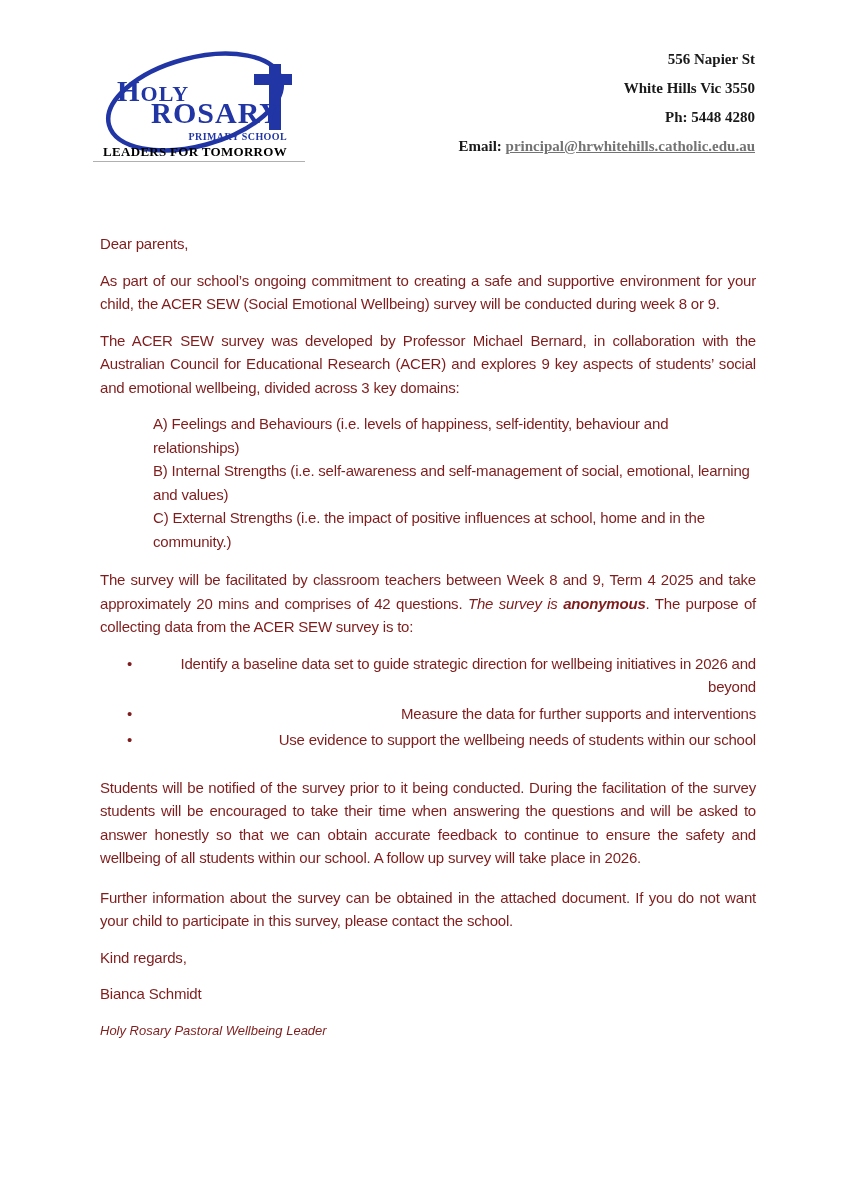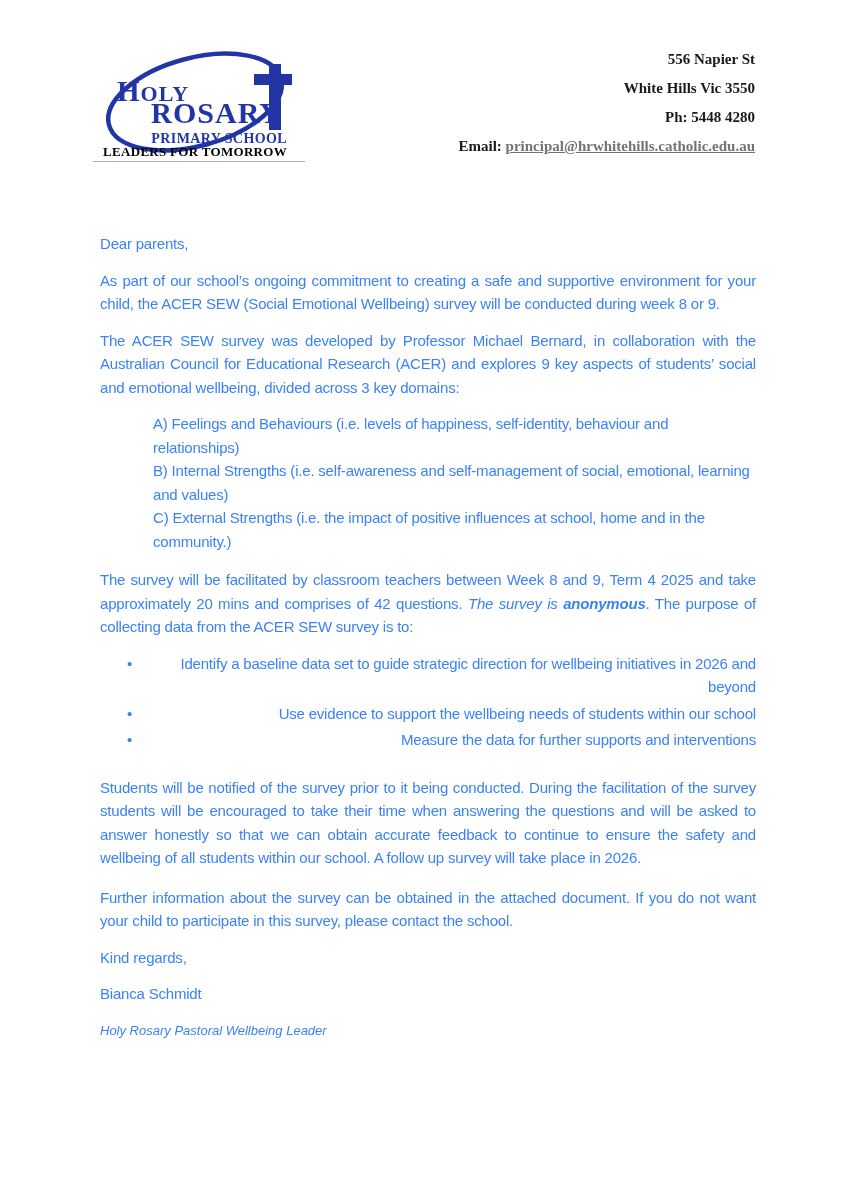--- a/index.html
+++ b/index.html
@@ -10,33 +10,33 @@
   .logo{position:absolute;left:95px;top:45px;width:212px;height:120px;}
   .logo-svg{position:absolute;left:0;top:0;}
   .logo-word{position:absolute;font-family:"Liberation Serif",serif;font-weight:bold;
              color:#2136a4;letter-spacing:1px;line-height:1;}
   .logo-holy{left:22px;top:32px;font-size:22px;}
   .logo-rosary{left:56px;top:53px;font-size:30px;}
   .logo-word::first-letter{font-size:29px;}
   .cross-v{position:absolute;left:174px;top:19px;width:12px;height:66px;background:#2136a4;}
   .cross-h{position:absolute;left:159px;top:29px;width:38px;height:11px;background:#2136a4;}
   .logo-sub1{position:absolute;right:20px;top:86px;font-family:"Liberation Serif",serif;
-             font-weight:bold;color:#2136a4;font-size:14px;letter-spacing:.4px;}
+             font-weight:bold;color:#2136a4;font-size:10px;letter-spacing:.4px;}
   .logo-sub2{position:absolute;right:20px;top:99px;font-family:"Liberation Serif",serif;
              font-weight:bold;color:#000000;font-size:13px;letter-spacing:.3px;}
   .logo-rule{position:absolute;left:-2px;top:116px;width:212px;height:1px;background:#b0b0b0;}
 
   .contact{position:absolute;left:300px;top:45px;width:455px;text-align:right;
            font-family:"Liberation Serif",serif;font-weight:bold;font-size:15px;
            line-height:29px;color:#1a1a1a;}
   .email-link{color:#737373;text-decoration:underline;cursor:pointer;}
 
   
   .body-col{position:absolute;left:100px;top:232px;width:656px;
-            font-size:15px;line-height:23.5px;letter-spacing:-0.2px;color:#3b82f6;}
+            font-size:15px;line-height:23.5px;letter-spacing:-0.2px;color:#7f1d1d;}
   .body-col p{margin:0 0 13px 0;}
   .just{text-align:justify;}
   .domains{margin:0 0 15px 0;padding-left:53px;width:597px;}
   .domains p{margin:0;text-align:left;}
   .blist{list-style:none;margin:0 0 24px 0;padding:0 0 0 53px;}
   .blist li{position:relative;margin:0 0 3px 0;text-align:right;}
   .blist li::before{content:"\2022";position:absolute;left:-26px;top:0;}
   .it{font-style:italic;}
   .bi{font-style:italic;font-weight:bold;}
   .p4{margin-bottom:16px !important;}
@@ -77,22 +77,22 @@
     <div class="domains">
       <p>A) Feelings and Behaviours (i.e. levels of happiness, self-identity, behaviour and relationships)</p>
       <p>B) Internal Strengths (i.e. self-awareness and self-management of social, emotional, learning and values)</p>
       <p>C) External Strengths (i.e. the impact of positive influences at school, home and in the community.)</p>
     </div>
 
     <p class="just"><span>The survey will be facilitated by classroom teachers between Week 8 and 9, Term 4 2025 and take approximately 20 mins and comprises of 42 questions. </span><span class="it">The survey is </span><span class="bi">anonymous</span><span>. The purpose of collecting data from the ACER SEW survey is to:</span></p>
 
     <ul class="blist">
       <li>Identify a baseline data set to guide strategic direction for wellbeing initiatives in 2026 and beyond</li>
+      <li>Measure the data for further supports and interventions</li>
       <li>Use evidence to support the wellbeing needs of students within our school</li>
-      <li>Measure the data for further supports and interventions</li>
     </ul>
 
     <p class="just p4">Students will be notified of the survey prior to it being conducted. During the facilitation of the survey students will be encouraged to take their time when answering the questions and will be asked to answer honestly so that we can obtain accurate feedback to continue to ensure the safety and wellbeing of all students within our school. A follow up survey will take place in 2026.</p>
 
     <p class="just">Further information about the survey can be obtained in the attached document. If you do not want your child to participate in this survey, please contact the school.</p>
 
     <p>Kind regards,</p>
 
     <p>Bianca Schmidt</p>
 

